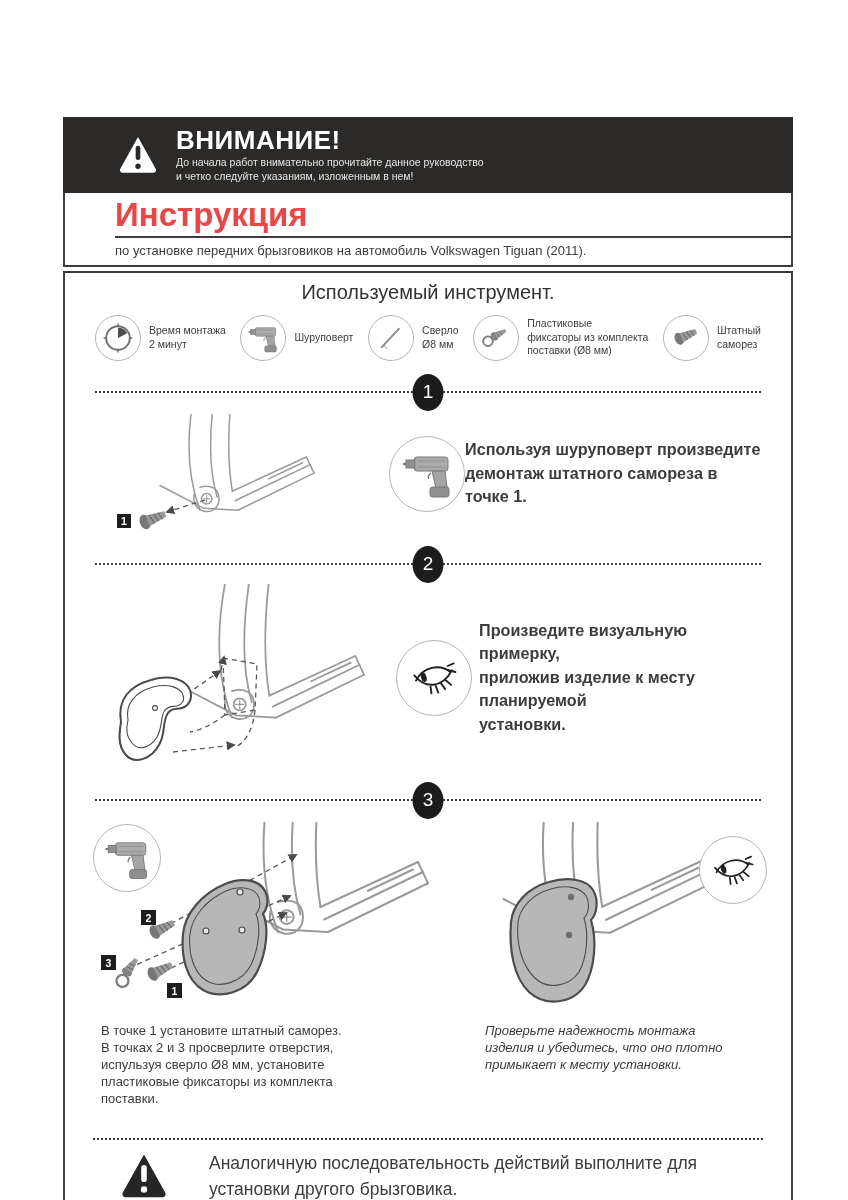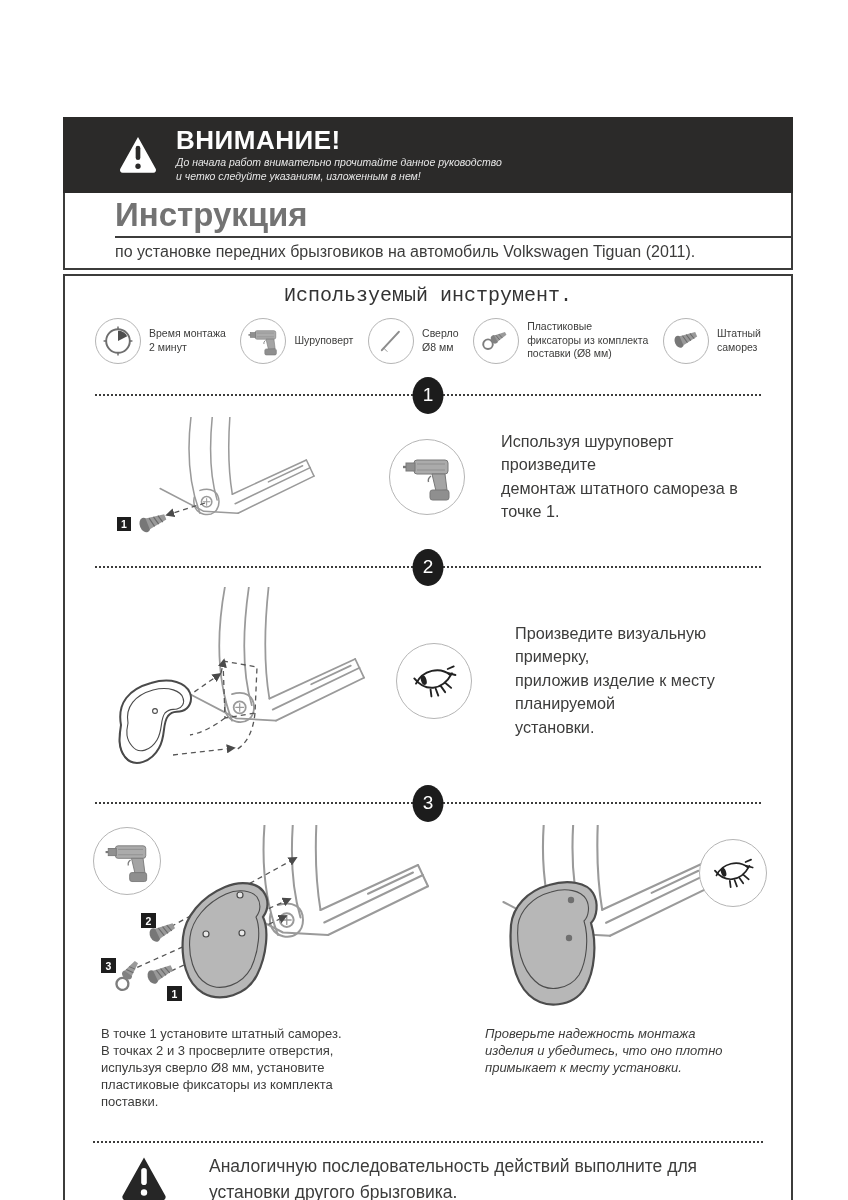--- a/index.html
+++ b/index.html
@@ -6,53 +6,53 @@
   body { width:848px; height:1200px; background:#fff; font-family:"Liberation Sans", sans-serif; color:#3c3c3b; }
   .sheet { position:relative; width:848px; height:1200px; background:#fff; overflow:hidden;padding-left:44px; }
   .doc { position:absolute; left:63px; top:117px; width:730px; }
 
   
   .band { height:76px; background:#2b2a29; display:flex; align-items:center; justify-content:space-between; padding:0 18px 0 55px; }
   .band-left { display:flex; align-items:center; }
   .band-left svg { flex:none; }
   .band-text { margin-left:18px; }
   .band-title { color:#fdfdfd; font-size:26px; font-weight:bold; letter-spacing:.5px; line-height:1.05; }
-  .band-note { color:#e6e6e6; font-size:10.5px; line-height:1.35; margin-top:1px; white-space:pre-line;font-style:italic; }
+  .band-note { color:#e6e6e6; font-size:10.5px; line-height:1.35; margin-top:1px; white-space:pre-line; }
   .band-right { width:222px; color:#f2f2f2; font-size:14px; line-height:1.5; white-space:pre-line; }
 
   
   .title-box { border:2px solid #3c3c3b; border-top:none; padding:5px 0 7px 50px; margin-bottom:4px; }
-  .doc-title { font-size:33px; font-weight:bold; color:#737373; line-height:1.05; }
+  .doc-title { font-size:33px; font-weight:bold; color:#ef4444; line-height:1.05; }
   .title-rule { border:none; border-top:2px solid #3c3c3b; margin:3px 0 5px 0; }
-  .doc-subtitle { font-size:16px; color:#3c3c3b; }
+  .doc-subtitle { font-size:13px; color:#3c3c3b; }
 
   
   .main-box { border:2px solid #3c3c3b; border-bottom-width:3px; padding:6px 28px 8px; }
-  .tools-heading { text-align:center; font-size:20px; font-weight:normal; color:#333; margin:2px 0 8px;font-family:Liberation Mono, monospace; }
+  .tools-heading { text-align:center; font-size:20px; font-weight:normal; color:#333; margin:2px 0 8px; }
 
   .tools-row { display:flex; justify-content:space-between; align-items:center; height:52px; padding:0 2px; }
   .tool { display:flex; align-items:center; }
   .tool-bubble { flex:none; width:46px; height:46px; border:1px solid #b5b5b5; border-radius:50%; display:flex; align-items:center; justify-content:center; background:#fff; }
   .tool-label { font-size:10.5px; line-height:1.28; margin-left:8px; white-space:pre-line; }
 
   
   .divider { position:relative; height:38px; margin-top:10px; }
   .divider .dots, .plain-div { border-top:2.5px dotted #3c3c3b; }
   .divider .dots { position:absolute; left:2px; right:2px; top:17px; }
   .badge { position:absolute; left:50%; top:0; transform:translateX(-50%); width:31px; height:37px; background:#1c1c1c; border-radius:50%; color:#fff; font-size:19px; display:flex; align-items:center; justify-content:center; }
   .plain-div { margin-top:10px; height:0; }
 
   
   .step-row { display:flex; align-items:center; }
   .step1 { height:124px; }
   .step2 { height:188px;gap:7px; }
   .art-svg { flex:none; }
   .round-bubble { flex:none; border:1px solid #b5b5b5; border-radius:50%; display:flex; align-items:center; justify-content:center; background:#fff; }
   .bubble-76 { width:76px; height:76px; margin-left:16px; }
-  .step-text { margin-left:36px; font-size:16.2px; line-height:1.45; white-space:pre-line; color:#3c3c3b; }
+  .step-text { font-size:16.2px; line-height:1.45; white-space:pre-line; color:#3c3c3b;font-weight:bold; }
 
   .figs { display:grid; grid-template-columns:358px 1fr; height:192px; margin-top:2px; }
   .fig { position:relative; }
   .fig-bubble { position:absolute; width:68px; height:68px; border:1px solid #b5b5b5; border-radius:50%; background:#fff; display:flex; align-items:center; justify-content:center; }
   .fig-bubble.drill-pos { left:0; top:2px; }
   .fig-bubble.eye-pos { right:14px; top:14px; }
 
   .texts { display:grid; grid-template-columns:378px 1fr; margin-top:8px; min-height:106px; }
   .texts p { font-size:13px; line-height:1.32; white-space:pre-line; }
   .texts .t-left { padding-left:8px; }

